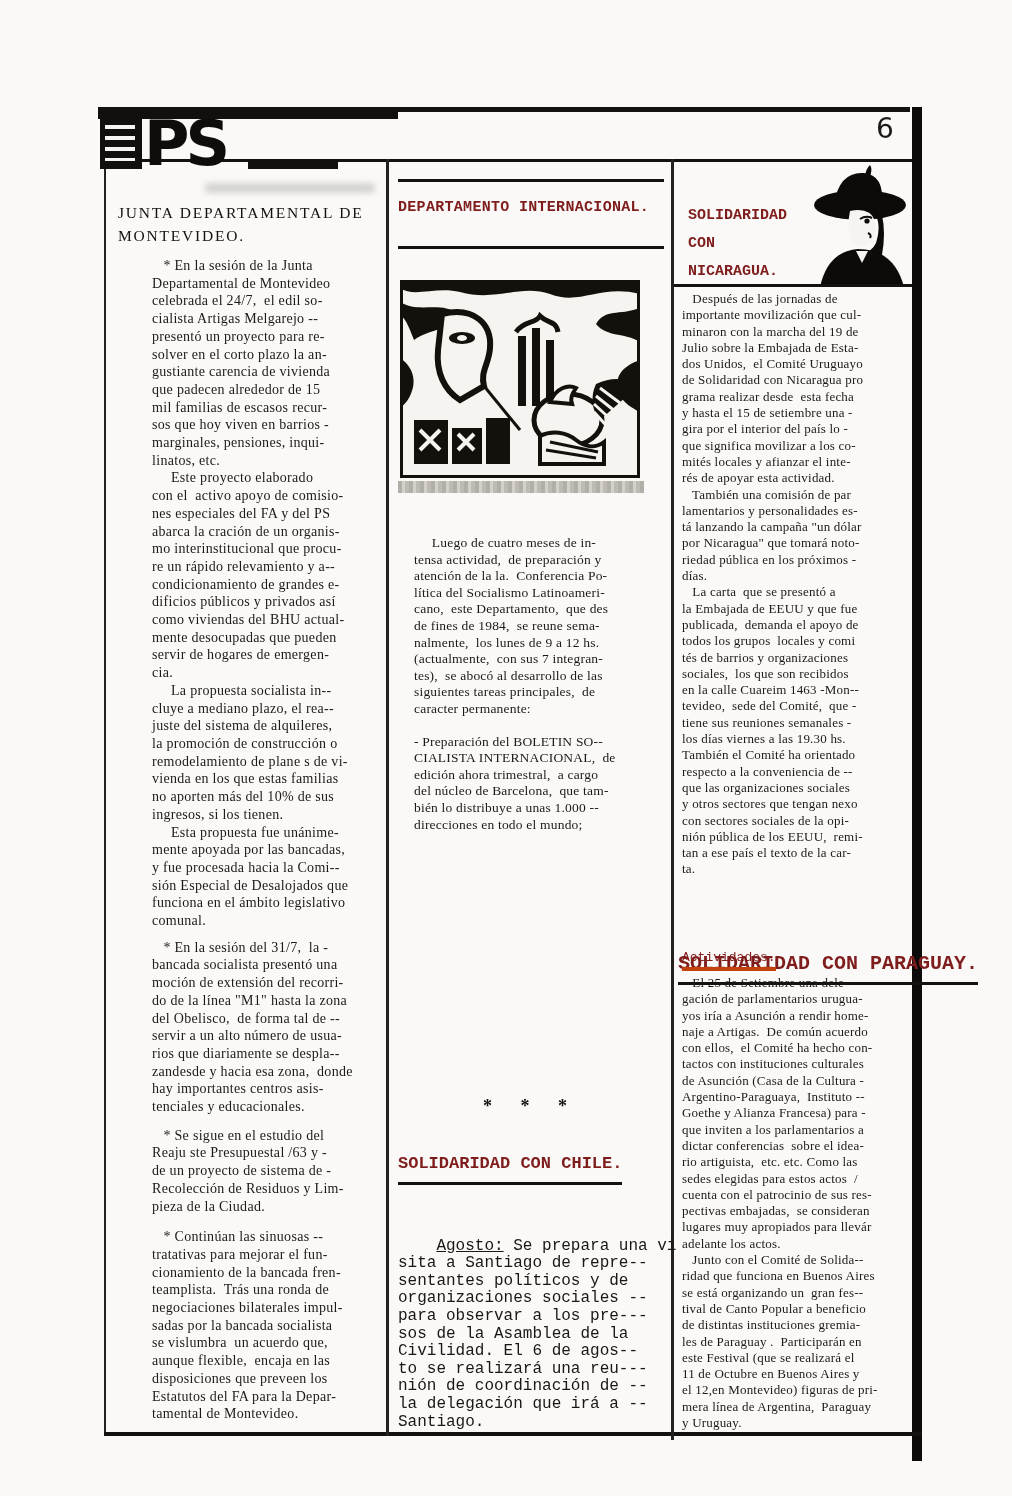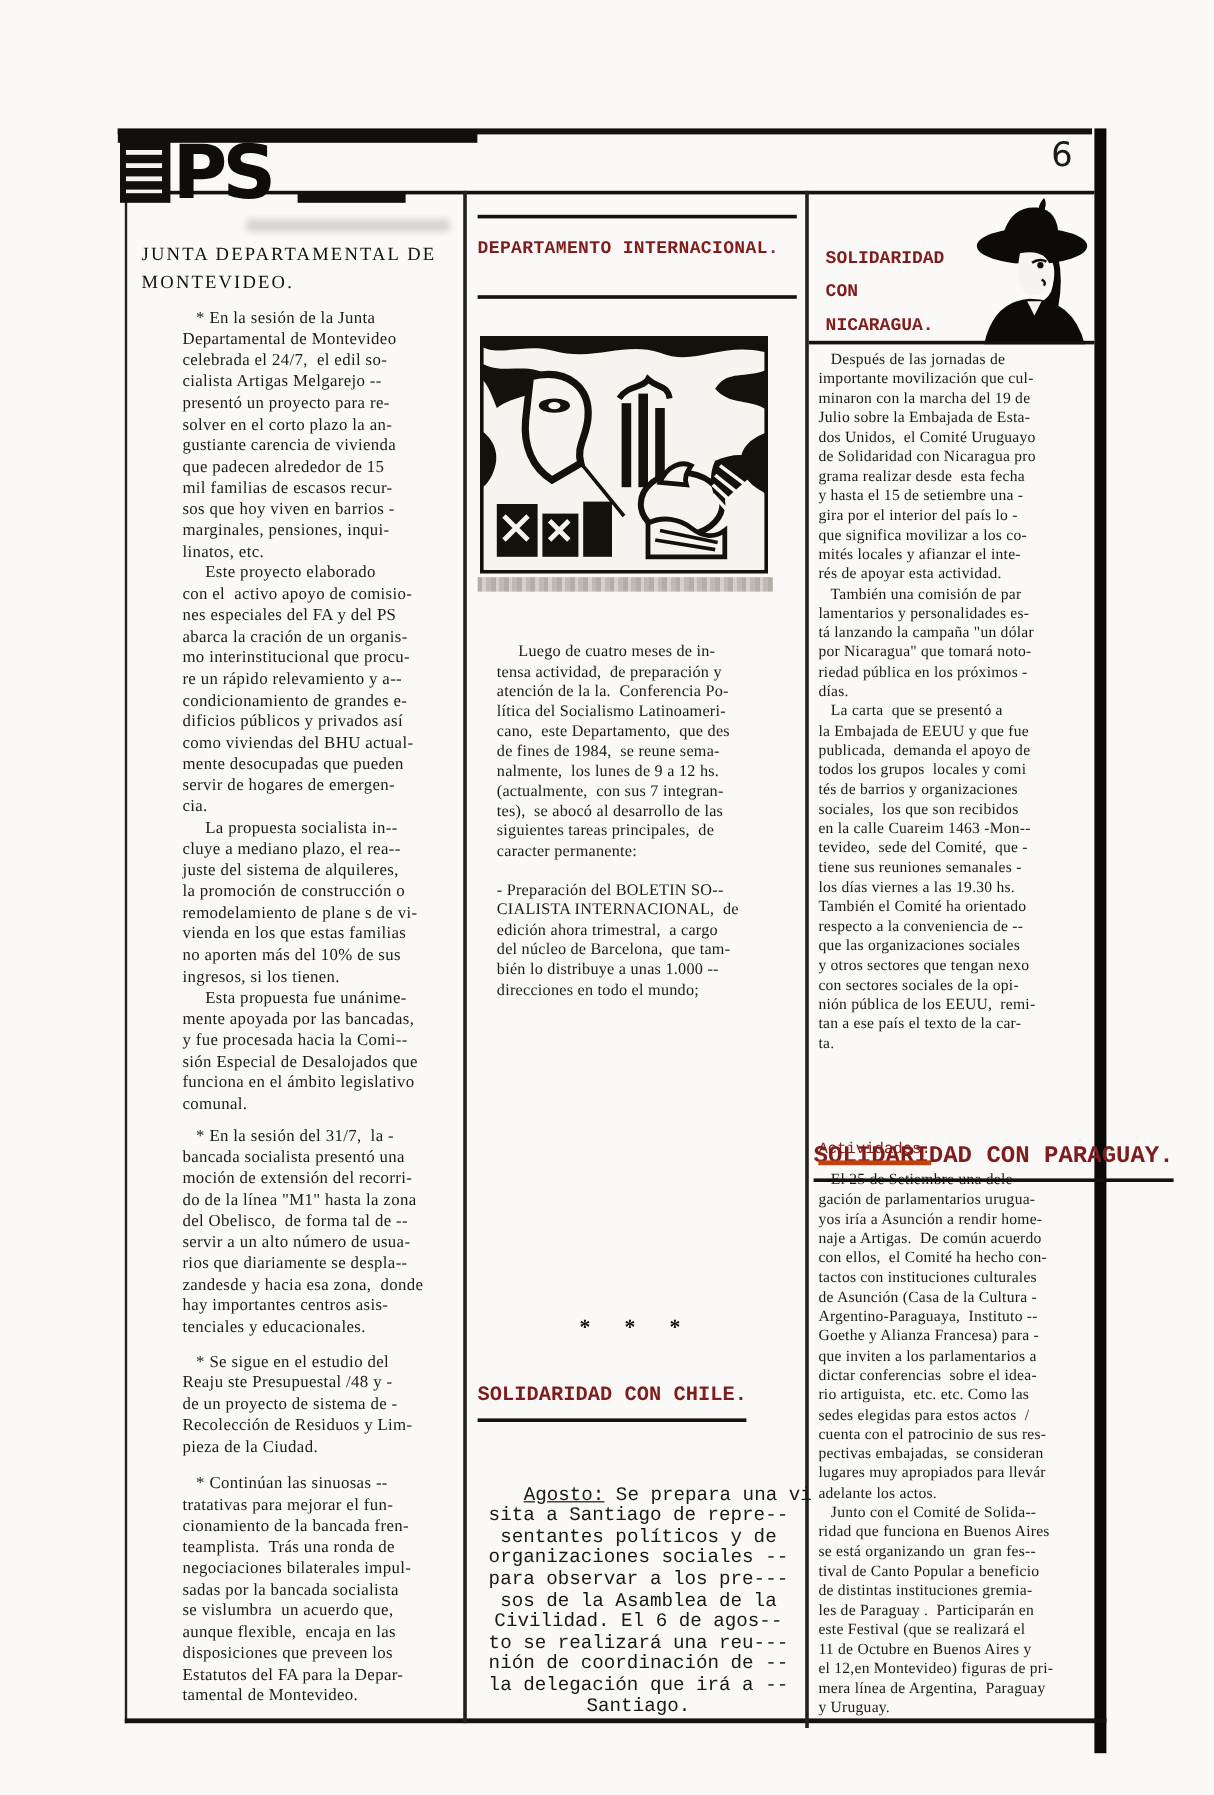--- a/index.html
+++ b/index.html
@@ -94,21 +94,21 @@
 bancada socialista presentó una
 moción de extensión del recorri-
 do de la línea "M1" hasta la zona
 del Obelisco,  de forma tal de --
 servir a un alto número de usua-
 rios que diariamente se despla--
 zandesde y hacia esa zona,  donde
 hay importantes centros asis-
 tenciales y educacionales.</p>
     <p class="serif-body" style="margin-top:11px;">   * Se sigue en el estudio del
-Reaju ste Presupuestal /48 y -
+Reaju ste Presupuestal /63 y -
 de un proyecto de sistema de -
 Recolección de Residuos y Lim-
 pieza de la Ciudad.</p>
     <p class="serif-body" style="margin-top:13px;">   * Continúan las sinuosas --
 tratativas para mejorar el fun-
 cionamiento de la bancada fren-
 teamplista.  Trás una ronda de
 negociaciones bilaterales impul-
 sadas por la bancada socialista
 se vislumbra  un acuerdo que,
@@ -175,21 +175,21 @@
 edición ahora trimestral,  a cargo
 del núcleo de Barcelona,  que tam-
 bién lo distribuye a unas 1.000 --
 direcciones en todo el mundo;</p>
   </div>
 
   <div class="abs" style="left:398px;top:1096px;width:266px;text-align:center;font:bold 18px 'Liberation Serif',serif;letter-spacing:12px;color:#14110e;">* * *</div>
 
   <div class="abs mono-head" style="left:398px;top:1154px;font-size:17px;display:inline-block;border-bottom:3px solid #14110e;padding-bottom:9px;">SOLIDARIDAD CON CHILE.</div>
 
-  <p class="abs mono-body" style="left:398px;top:1220px;width:268px;text-align:center;">
+  <p class="abs mono-body" style="left:398px;top:1220px;width:268px;">
     <span class="underlined">Agosto:</span><span> Se prepara una vi
 sita a Santiago de repre--
 sentantes políticos y de
 organizaciones sociales --
 para observar a los pre---
 sos de la Asamblea de la
 Civilidad. El 6 de agos--
 to se realizará una reu---
 nión de coordinación de --
 la delegación que irá a --

